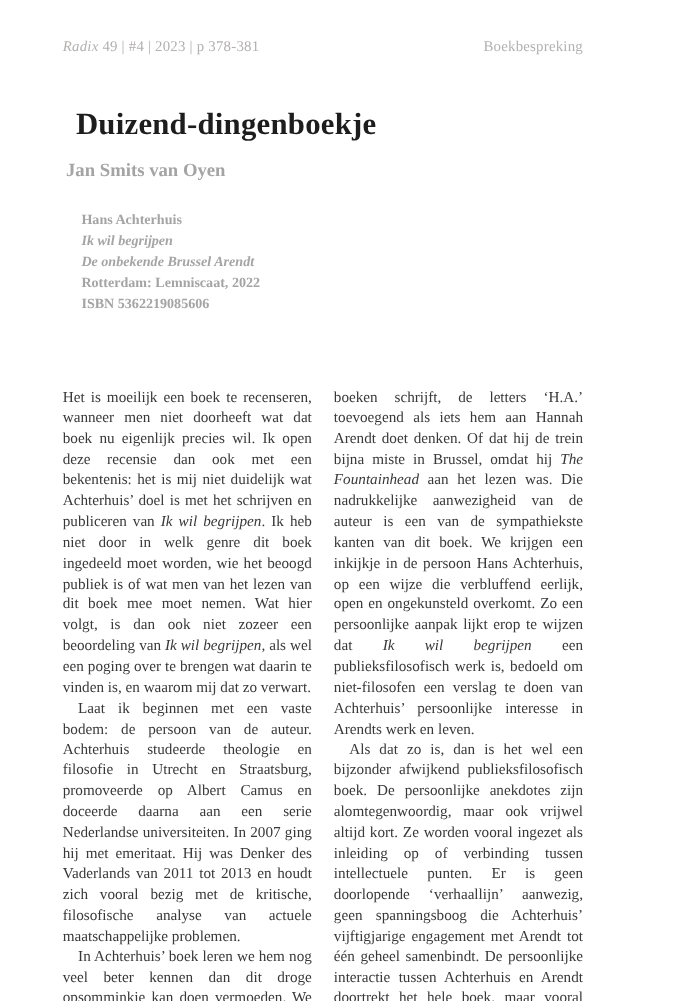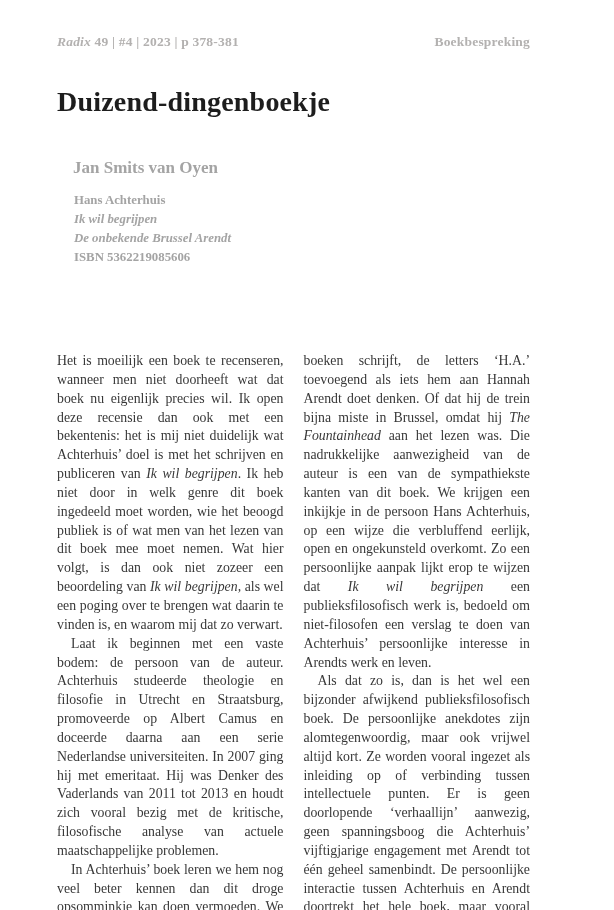--- a/index.html
+++ b/index.html
@@ -21,41 +21,41 @@
   }
   .running-head {
     position: absolute;
     left: 57px;
     right: 84px;
     top: 34px;
     display: flex;
     justify-content: space-between;
     align-items: flex-end;
     color: #b3b1b0;
-    font-weight: 700;
+    font-weight: 400;
     font-size: 13.5px;
     letter-spacing: 0.2px;
   }
   .running-head .it { font-style: italic; }
   .article-title {
     position: absolute;
     left: 57px;
     top: 86px;
-    margin: 0;
+    margin: 12px;
     font-size: 28px;
     line-height: 1.15;
     font-weight: 700;
     color: #1d1d1d;
     letter-spacing: 0.2px;
   }
   .article-author {
     position: absolute;
     left: 57px;
     top: 142px;
-    margin: 16px;
+    margin: 3px;
     font-size: 17px;
     font-weight: 700;
     color: #a4a4a4;
   }
   .book-info {
     position: absolute;
     left: 74px;
     top: 191px;
     color: #a4a4a4;
     font-weight: 700;
@@ -99,20 +99,21 @@
   </header>
 
   <h1 class="article-title">Duizend-dingenboekje</h1>
 
   <h2 class="article-author">Jan Smits van Oyen</h2>
 
   <div class="book-info" id="book-info">
       <div class="book-line">Hans Achterhuis</div>
       <div class="book-line it">Ik wil begrijpen</div>
       <div class="book-line it">De onbekende Brussel Arendt</div>
+      <div class="book-line">Rotterdam: Lemniscaat, 2022</div>
       <div class="book-line">ISBN 5362219085606</div>
     </div>
 
   <div class="columns">
     <div class="col" id="col-left">
         <p><span>Het is moeilijk een boek te recenseren, wanneer men niet doorheeft wat dat boek nu eigenlijk precies wil. Ik open deze recensie dan ook met een bekentenis: het is mij niet duidelijk wat Achterhuis’ doel is met het schrijven en publiceren van </span><span class="it">Ik wil begrijpen</span><span>. Ik heb niet door in welk genre dit boek ingedeeld moet worden, wie het beoogd publiek is of wat men van het lezen van dit boek mee moet nemen. Wat hier volgt, is dan ook niet zozeer een beoordeling van </span><span class="it">Ik wil begrijpen,</span><span> als wel een poging over te brengen wat daarin te vinden is, en waarom mij dat zo verwart.</span></p>
         <p class="indent"><span>Laat ik beginnen met een vaste bodem: de persoon van de auteur. Achterhuis studeerde theologie en filosofie in Utrecht en Straatsburg, promoveerde op Albert Camus en doceerde daarna aan een serie Nederlandse universiteiten. In 2007 ging hij met emeritaat. Hij was Denker des Vaderlands van 2011 tot 2013 en houdt zich vooral bezig met de kritische, filosofische analyse van actuele maatschappelijke problemen.</span></p>
         <p class="indent"><span>In Achterhuis’ boek leren we hem nog veel beter kennen dan dit droge opsomminkje kan doen vermoeden. We weten bijvoorbeeld dat hij opmerkingen in zijn</span></p>
       </div>
     <div class="col" id="col-right">

